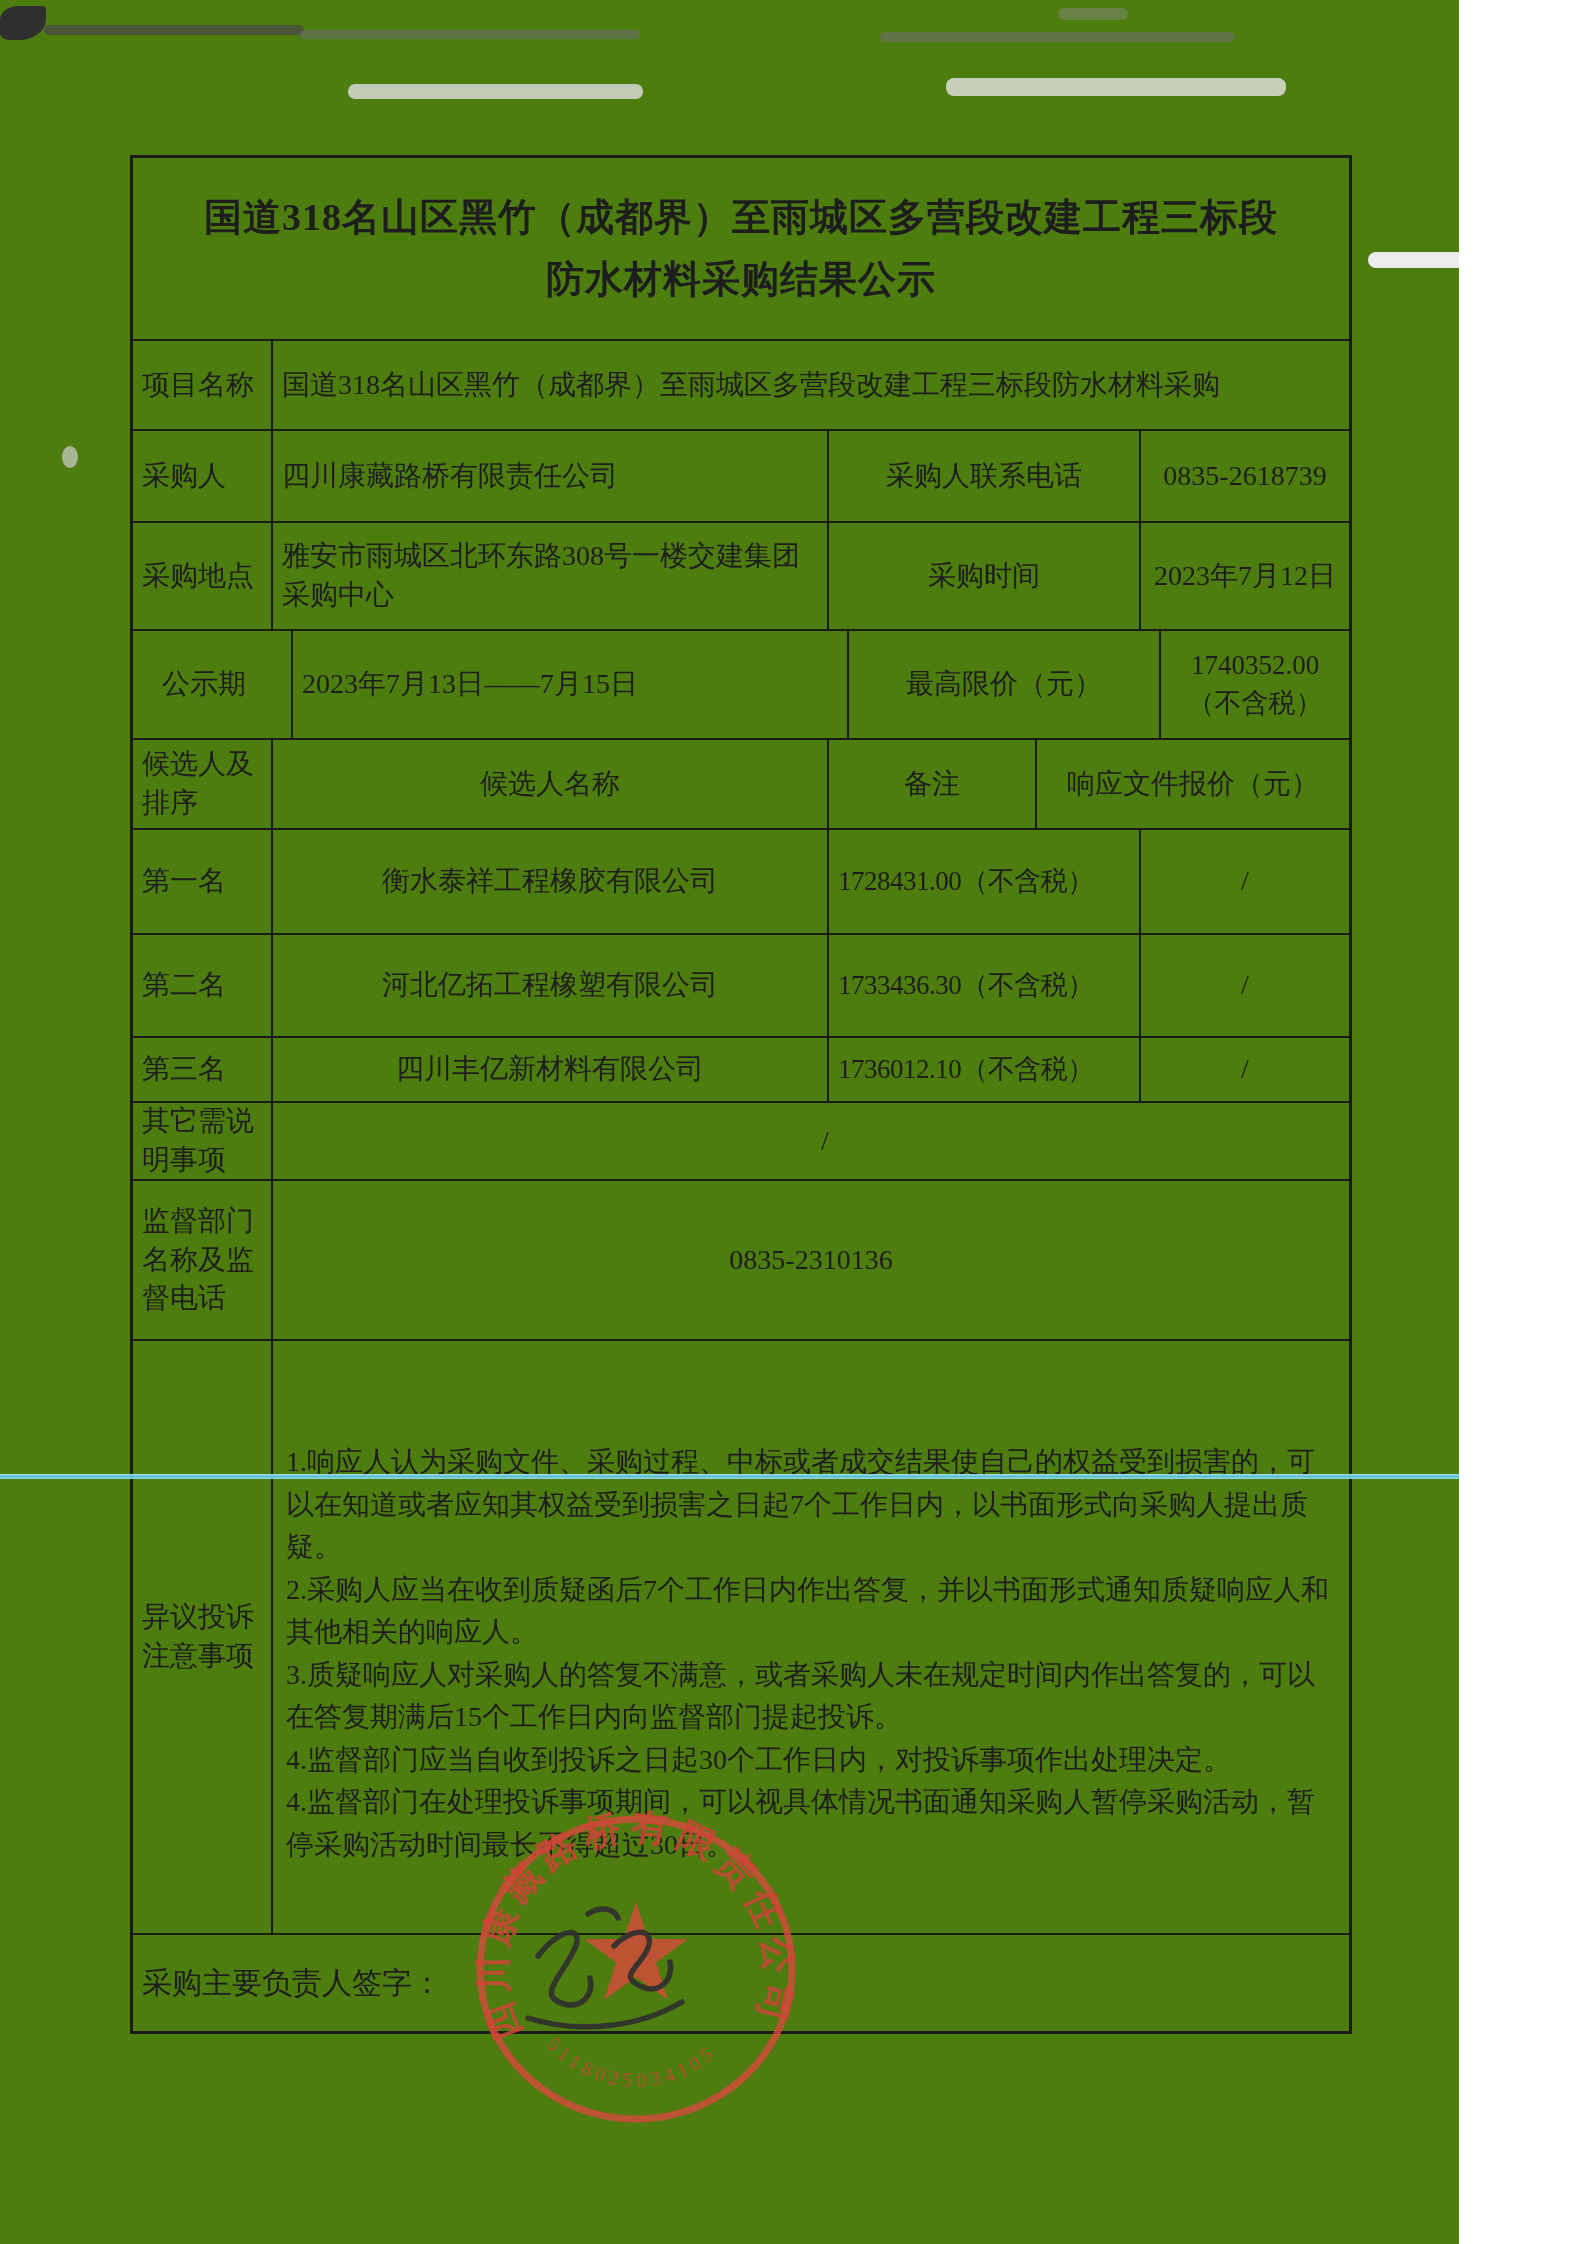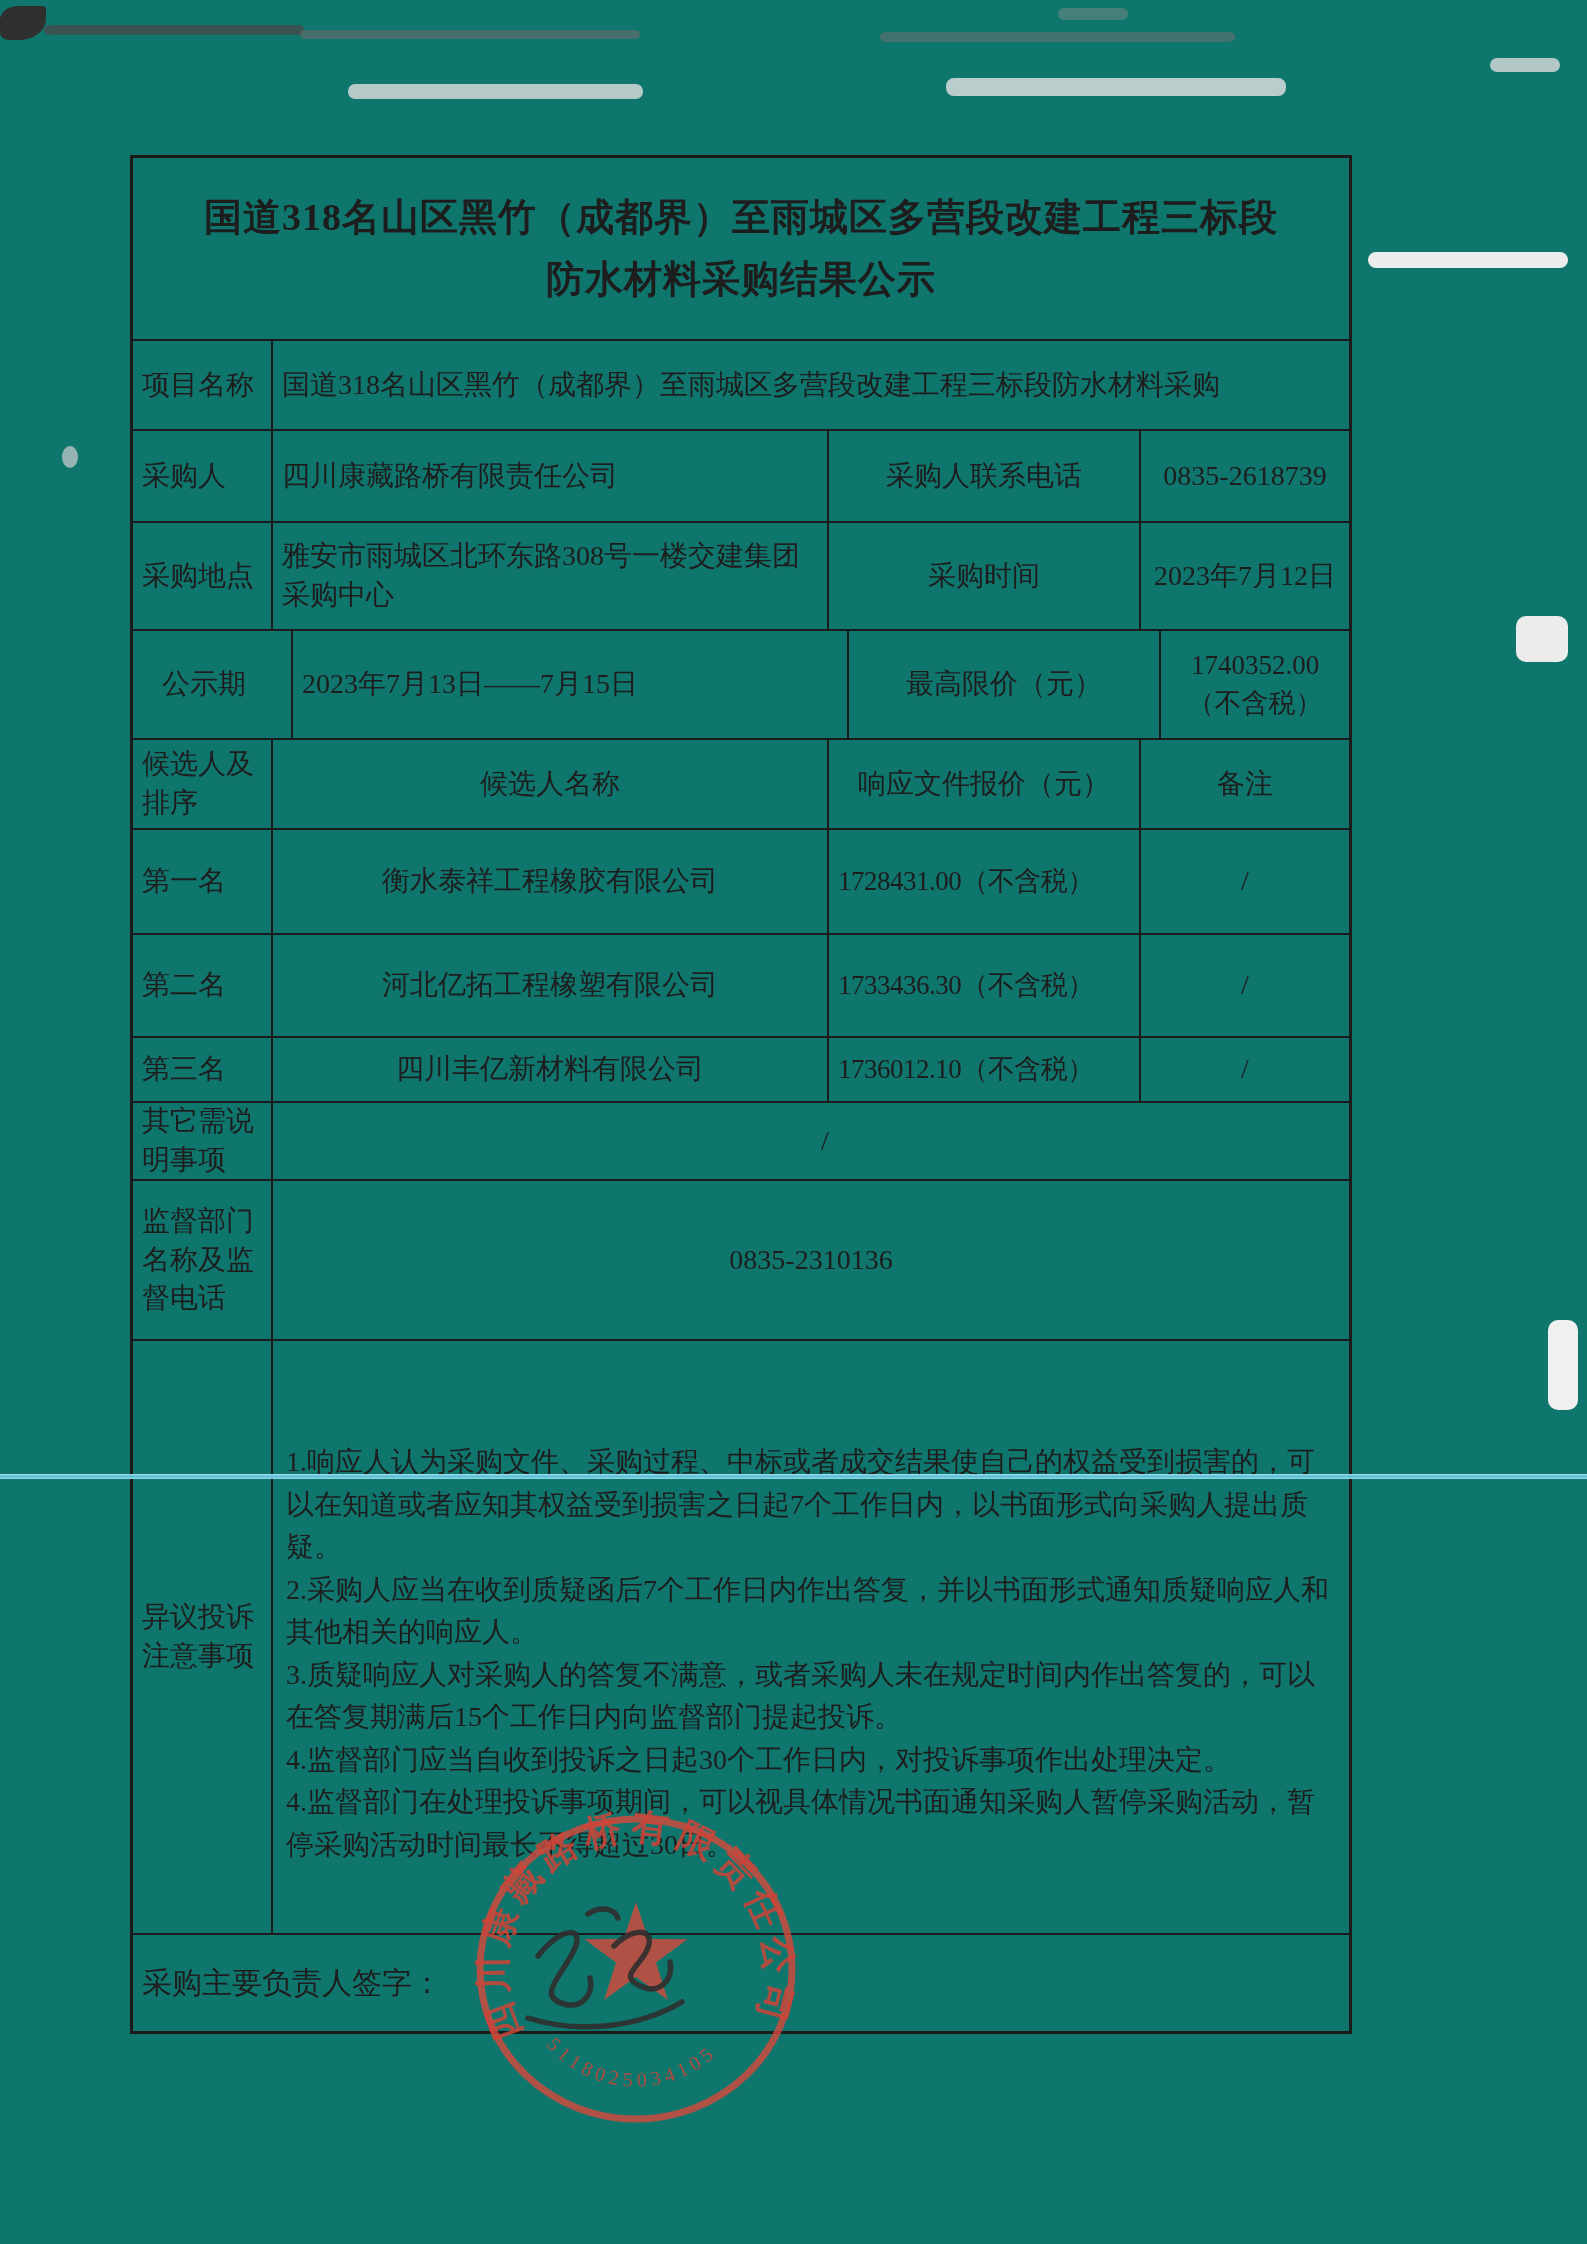--- a/index.html
+++ b/index.html
@@ -1,17 +1,17 @@
 <!DOCTYPE html>
 <html><head>
 <meta charset="utf-8">
 <style>
   html,body{margin:0;padding:0;background:#ffffff;}
   .page{
-    position:relative;width:1587px;height:2244px;background:#0f766e;overflow:hidden;
+    position:relative;width:1459px;height:2244px;background:#4d7c0f;overflow:hidden;
     font-family:"Liberation Serif","DejaVu Serif",serif;color:#1d1d1d;
   }
   
   .tbl{
     position:absolute;left:130px;top:155px;width:1222px;
     border:3px solid #1b1b1b;background:transparent;box-sizing:border-box;z-index:2;
   }
   .tr{display:flex;border-bottom:2px solid #1b1b1b;box-sizing:border-box;}
   .tr:last-child{border-bottom:none;}
   .td{
@@ -118,22 +118,22 @@
       <div class="td c3 center">最高限价（元）</div>
       <div class="td c4 center colwrap">
         <div class="small-center">1740352.00</div>
         <div class="small-center">（不含税）</div>
       </div>
     </div>
 
     <div class="tr r-candhdr">
       <div class="td c1">候选人及排序</div>
       <div class="td c2 center">候选人名称</div>
+      <div class="td c4 center">备注</div>
       <div class="td c3 center">响应文件报价（元）</div>
-      <div class="td c4 center">备注</div>
     </div>
 
     <div class="tr r-cand1">
       <div class="td c1">第一名</div>
       <div class="td c2 center">衡水泰祥工程橡胶有限公司</div>
       <div class="td c3 quote">1728431.00（不含税）</div>
       <div class="td c4 center">/</div>
     </div>
 
     <div class="tr r-cand2">

